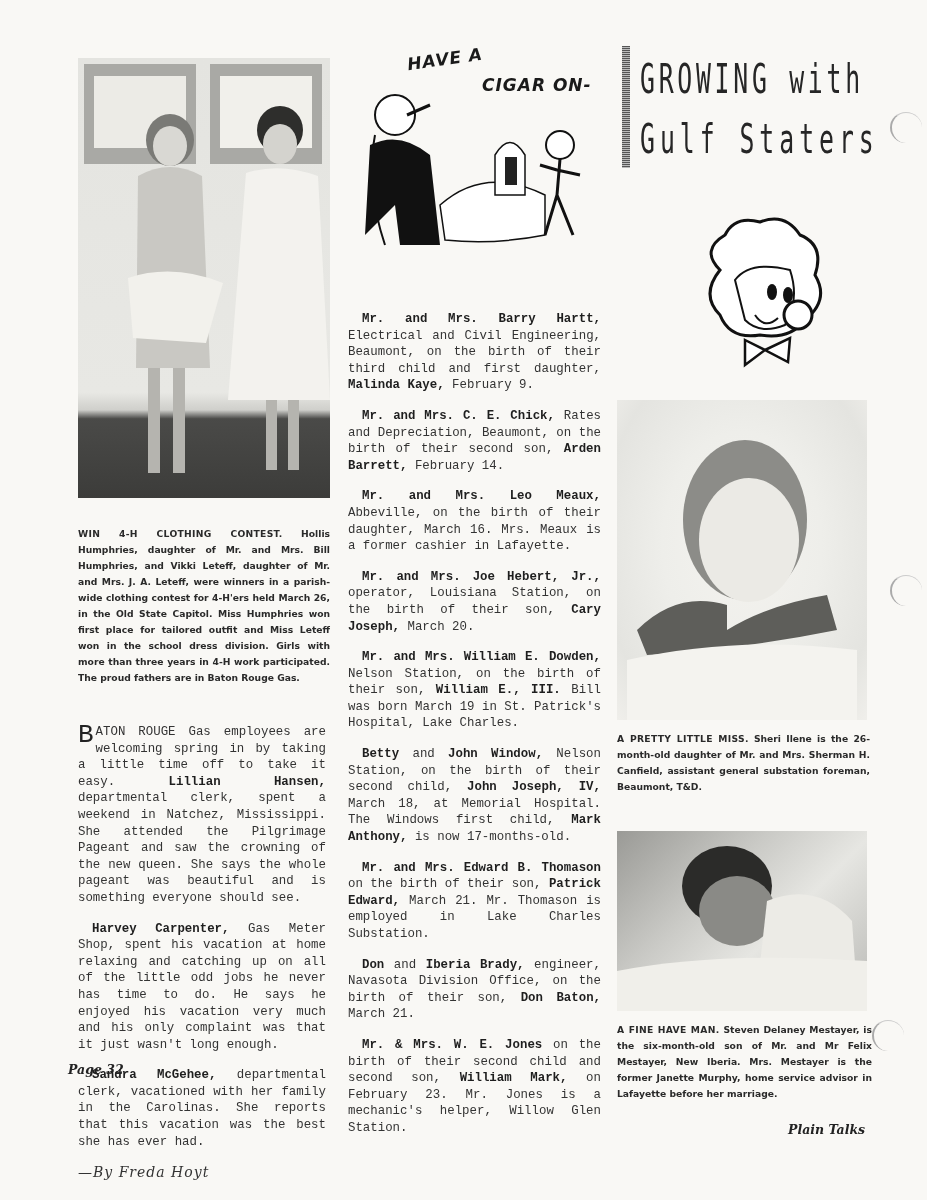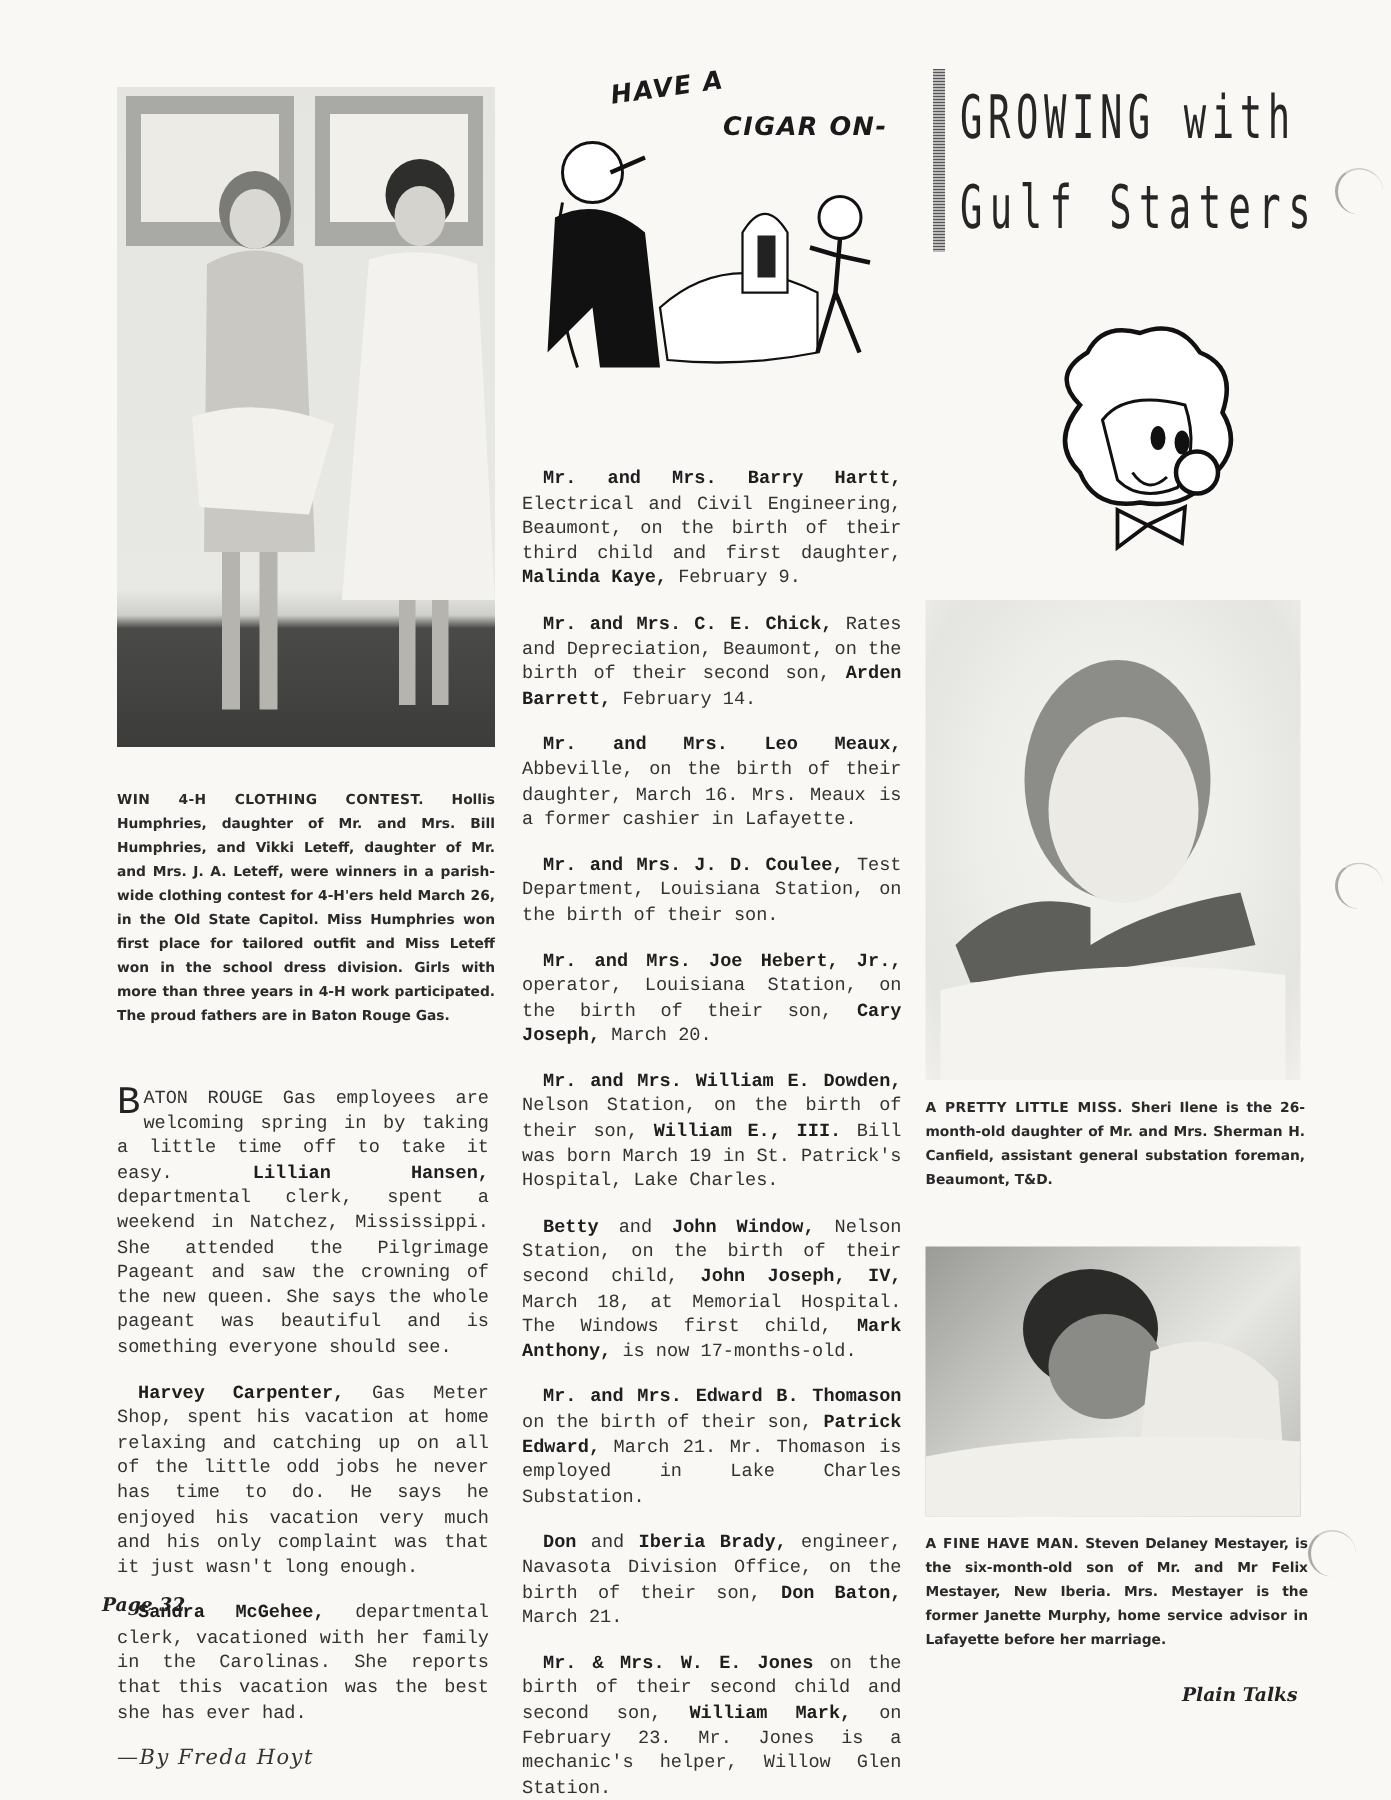--- a/index.html
+++ b/index.html
@@ -130,21 +130,20 @@
     <path d="M160 112 L172 112 L172 140 L160 140 Z" fill="#222"></path>
     <circle cx="215" cy="100" r="14" fill="#fff" stroke="#111" stroke-width="2"></circle>
     <path d="M215 114 L212 150 L200 190 M212 150 L228 190 M212 125 L235 130 M212 125 L195 120" stroke="#111" stroke-width="3" fill="none"></path>
   </svg>
 </div>
 
 <div id="mid-story" class="abs story">
   <p><b>Mr. and Mrs. Barry Hartt,</b><span> Electrical and Civil Engineering, Beaumont, on the birth of their third child and first daughter, </span><b>Malinda Kaye,</b><span> February 9.</span></p>
   <p><b>Mr. and Mrs. C. E. Chick,</b><span> Rates and Depreciation, Beaumont, on the birth of their second son, </span><b>Arden Barrett,</b><span> February 14.</span></p>
   <p><b>Mr. and Mrs. Leo Meaux,</b><span> Abbeville, on the birth of their daughter, March 16. Mrs. Meaux is a former cashier in Lafayette.</span></p>
-  <p><b>Mr. and Mrs. J. D. Coulee,</b><span> Test Department, Louisiana Station, on the birth of their son.</span></p>
   <p><b>Mr. and Mrs. Joe Hebert, Jr.,</b><span> operator, Louisiana Station, on the birth of their son, </span><b>Cary Joseph,</b><span> March 20.</span></p>
   <p><b>Mr. and Mrs. William E. Dowden,</b><span> Nelson Station, on the birth of their son, </span><b>William E., III.</b><span> Bill was born March 19 in St. Patrick's Hospital, Lake Charles.</span></p>
   <p><b>Betty</b><span> and </span><b>John Window,</b><span> Nelson Station, on the birth of their second child, </span><b>John Joseph, IV,</b><span> March 18, at Memorial Hospital. The Windows first child, </span><b>Mark Anthony,</b><span> is now 17-months-old.</span></p>
   <p><b>Mr. and Mrs. Edward B. Thomason</b><span> on the birth of their son, </span><b>Patrick Edward,</b><span> March 21. Mr. Thomason is employed in Lake Charles Substation.</span></p>
   <p><b>Don</b><span> and </span><b>Iberia Brady,</b><span> engineer, Navasota Division Office, on the birth of their son, </span><b>Don Baton,</b><span> March 21.</span></p>
   <p><b>Mr. &amp; Mrs. W. E. Jones</b><span> on the birth of their second child and second son, </span><b>William Mark,</b><span> on February 23. Mr. Jones is a mechanic's helper, Willow Glen Station.</span></p>
 </div>
 
 <div id="title-block" class="abs">
   <div class="title-rule"></div>

